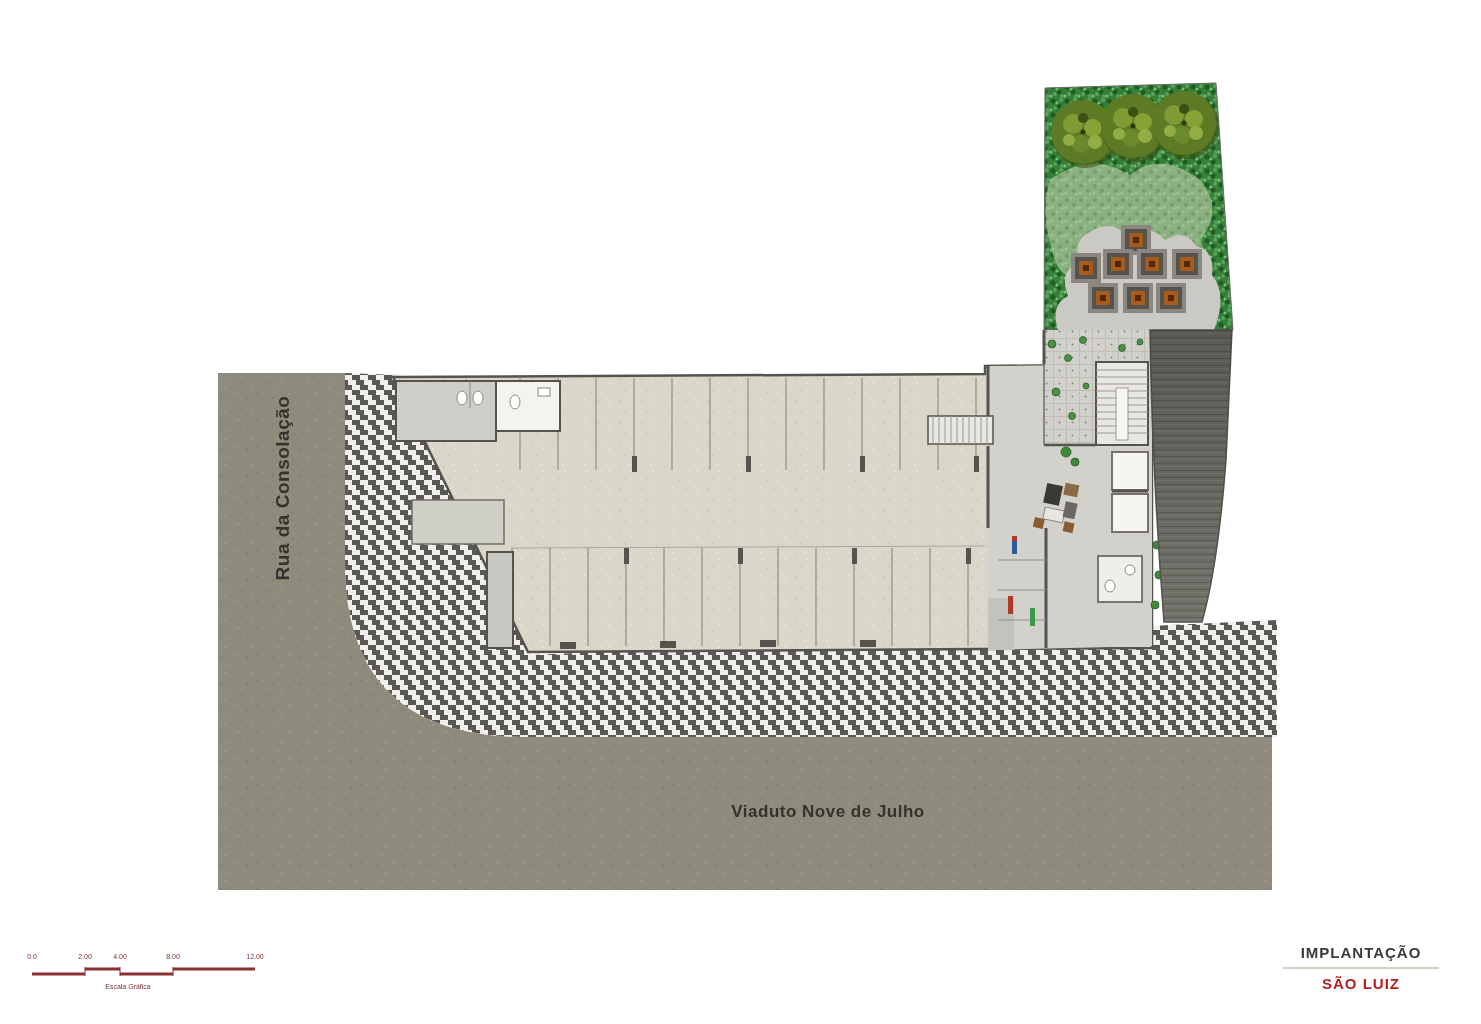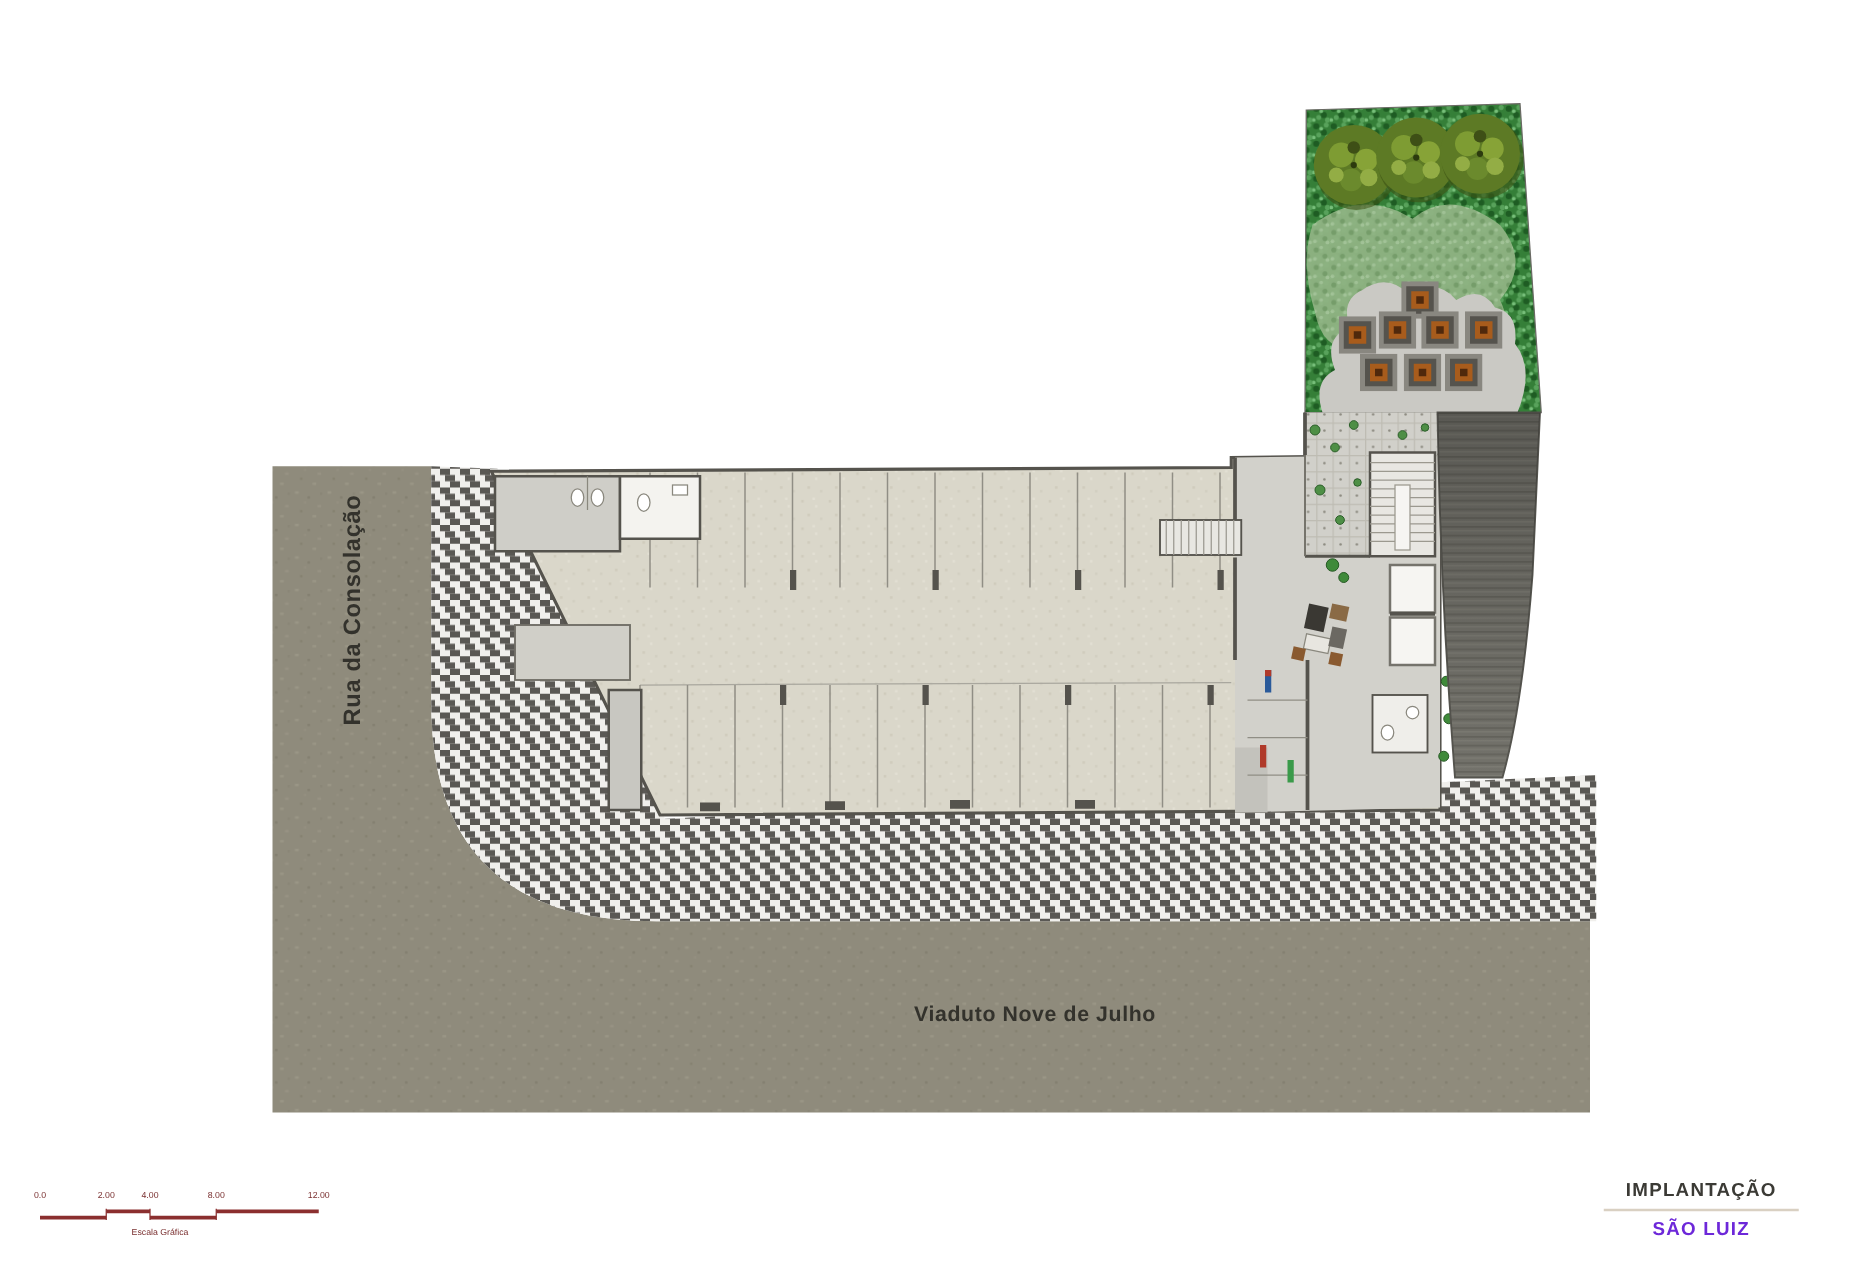--- a/index.html
+++ b/index.html
@@ -7,21 +7,21 @@
        font-family:"Liberation Sans",sans-serif;}
   .canvas{position:absolute;left:0;top:0;width:1481px;height:1024px;}
   .label{position:absolute;color:#33322c;font-weight:bold;white-space:nowrap;}
   #rua-label{left:283px;top:488px;font-size:19px;letter-spacing:.5px;
              transform:translate(-50%,-50%) rotate(-90deg);}
   #viaduto-label{left:828px;top:812px;font-size:17px;letter-spacing:.5px;
              transform:translate(-50%,-50%);}
   #title-block{position:absolute;left:1283px;top:944px;width:156px;text-align:center;}
   #title-block .t1{font-size:15px;font-weight:bold;color:#3b3a35;letter-spacing:1px;text-align:center;}
   #title-block .rule{border:0;border-top:2px solid #d9d0c2;margin:6px 0;}
-  #title-block .t2{font-size:15px;font-weight:bold;color:#6d28d9;letter-spacing:1px;}
+  #title-block .t2{font-size:15px;font-weight:bold;color:#b91c1c;letter-spacing:1px;}
   .scale-num{position:absolute;font-size:7px;color:#7a3030;transform:translateX(-50%);top:953px;}
   #scale-caption{position:absolute;left:128px;top:983px;font-size:7px;color:#7a3030;
                  transform:translateX(-50%);}
 </style>
 </head>
 <body>
 
 <svg class="canvas" viewBox="0 0 1481 1024" xmlns="http://www.w3.org/2000/svg">
   <defs>
     <pattern id="streetNoise" patternUnits="userSpaceOnUse" width="26" height="26">

